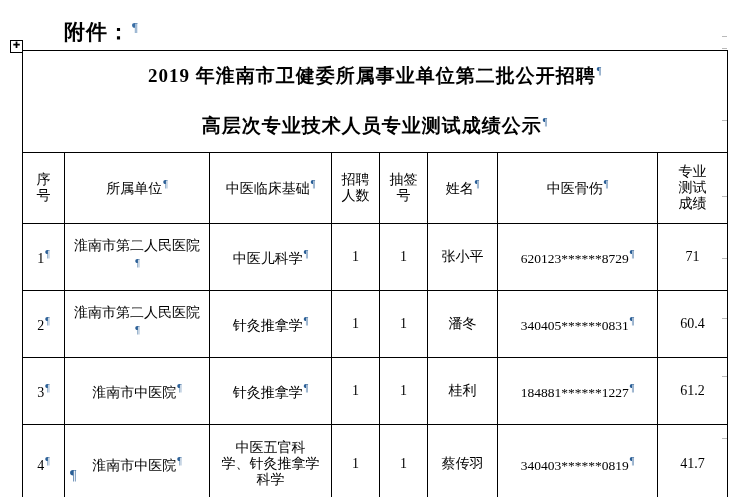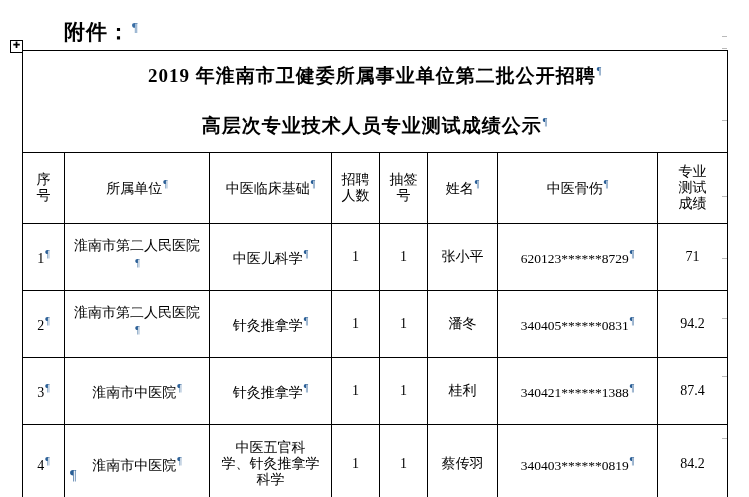--- a/index.html
+++ b/index.html
@@ -254,21 +254,21 @@
       <td class="data-cell">
         <span>1</span>
       </td>
       <td class="data-cell">
         <span>潘冬</span>
       </td>
       <td class="data-cell id-cell">
         <span>340405******0831</span><span class="small-pil">¶</span>
       </td>
       <td class="data-cell">
-        <span>94.2</span>
+        <span>60.4</span>
       </td>
     </tr>
 
     <tr>
       <td class="data-cell">
         <span>3</span><span class="small-pil">¶</span>
       </td>
       <td class="data-cell">
         <span>淮南市中医院</span><span class="small-pil">¶</span>
       </td>
@@ -278,24 +278,24 @@
       <td class="data-cell">
         <span>1</span>
       </td>
       <td class="data-cell">
         <span>1</span>
       </td>
       <td class="data-cell">
         <span>桂利</span>
       </td>
       <td class="data-cell id-cell">
-        <span>340421******1388</span><span class="small-pil">¶</span>
-      </td>
-      <td class="data-cell">
-        <span>87.4</span>
+        <span>184881******1227</span><span class="small-pil">¶</span>
+      </td>
+      <td class="data-cell">
+        <span>61.2</span>
       </td>
     </tr>
 
     <tr>
       <td class="data-cell tall">
         <span>4</span><span class="small-pil">¶</span>
       </td>
       <td class="data-cell tall">
         <span>淮南市中医院</span><span class="small-pil">¶</span>
       </td>
@@ -310,21 +310,21 @@
       <td class="data-cell tall">
         <span>1</span>
       </td>
       <td class="data-cell tall">
         <span>蔡传羽</span>
       </td>
       <td class="data-cell tall id-cell">
         <span>340403******0819</span><span class="small-pil">¶</span>
       </td>
       <td class="data-cell tall">
-        <span>84.2</span>
+        <span>41.7</span>
       </td>
     </tr>
   </tbody>
     </table>
 
   <div class="tail-pilcrow">¶</div>
 
   <div class="edge-mark" style="left:722px; top:36px;"></div>
   <div class="edge-mark" style="left:722px; top:48px;"></div>
   <div class="edge-mark" style="left:722px; top:120px;"></div>

